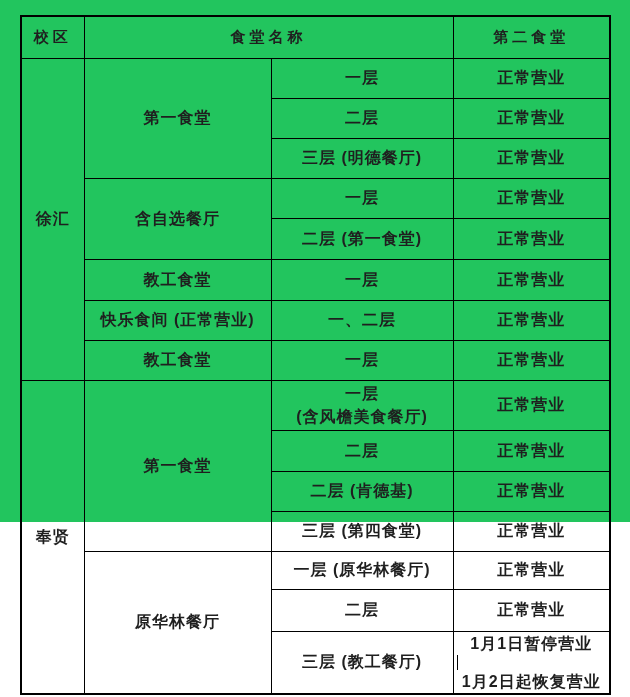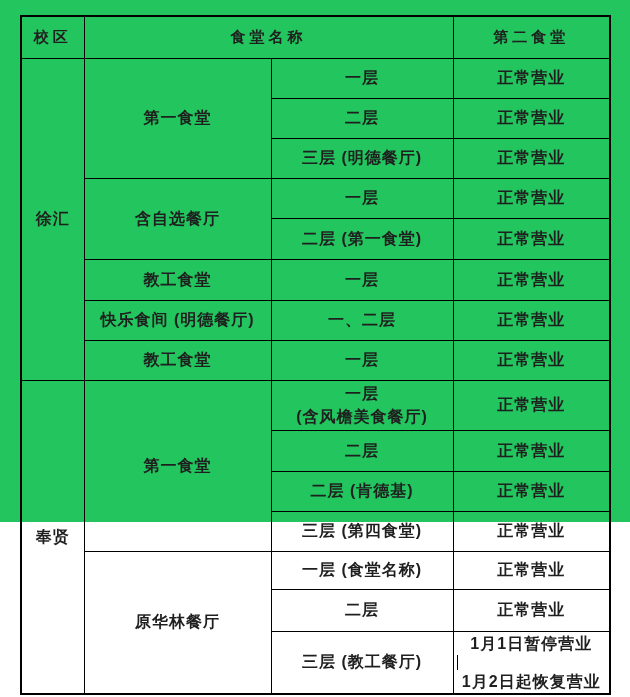--- a/index.html
+++ b/index.html
@@ -105,21 +105,21 @@
     <tr class="h-41">
       <td>二层 (第一食堂)</td>
       <td>正常营业</td>
     </tr>
     <tr class="h-41">
       <td>教工食堂</td>
       <td>一层</td>
       <td>正常营业</td>
     </tr>
     <tr class="h-std">
-      <td>快乐食间 (明德餐厅)</td>
+      <td>快乐食间 (正常营业)</td>
       <td>一、二层</td>
       <td>正常营业</td>
     </tr>
     <tr class="h-std">
       <td>教工食堂</td>
       <td>一层</td>
       <td>正常营业</td>
     </tr>
 
     <tr class="h-tall">
@@ -138,21 +138,21 @@
     <tr class="h-std">
       <td>二层 (肯德基)</td>
       <td>正常营业</td>
     </tr>
     <tr class="h-std">
       <td>三层 (第四食堂)</td>
       <td>正常营业</td>
     </tr>
     <tr class="h-38">
       <td rowspan="3">原华林餐厅</td>
-      <td>一层 (食堂名称)</td>
+      <td>一层 (原华林餐厅)</td>
       <td>正常营业</td>
     </tr>
     <tr class="h-42">
       <td>二层</td>
       <td>正常营业</td>
     </tr>
     <tr class="h-last">
       <td>三层 (教工餐厅)</td>
       <td class="two-line">
         <span>

